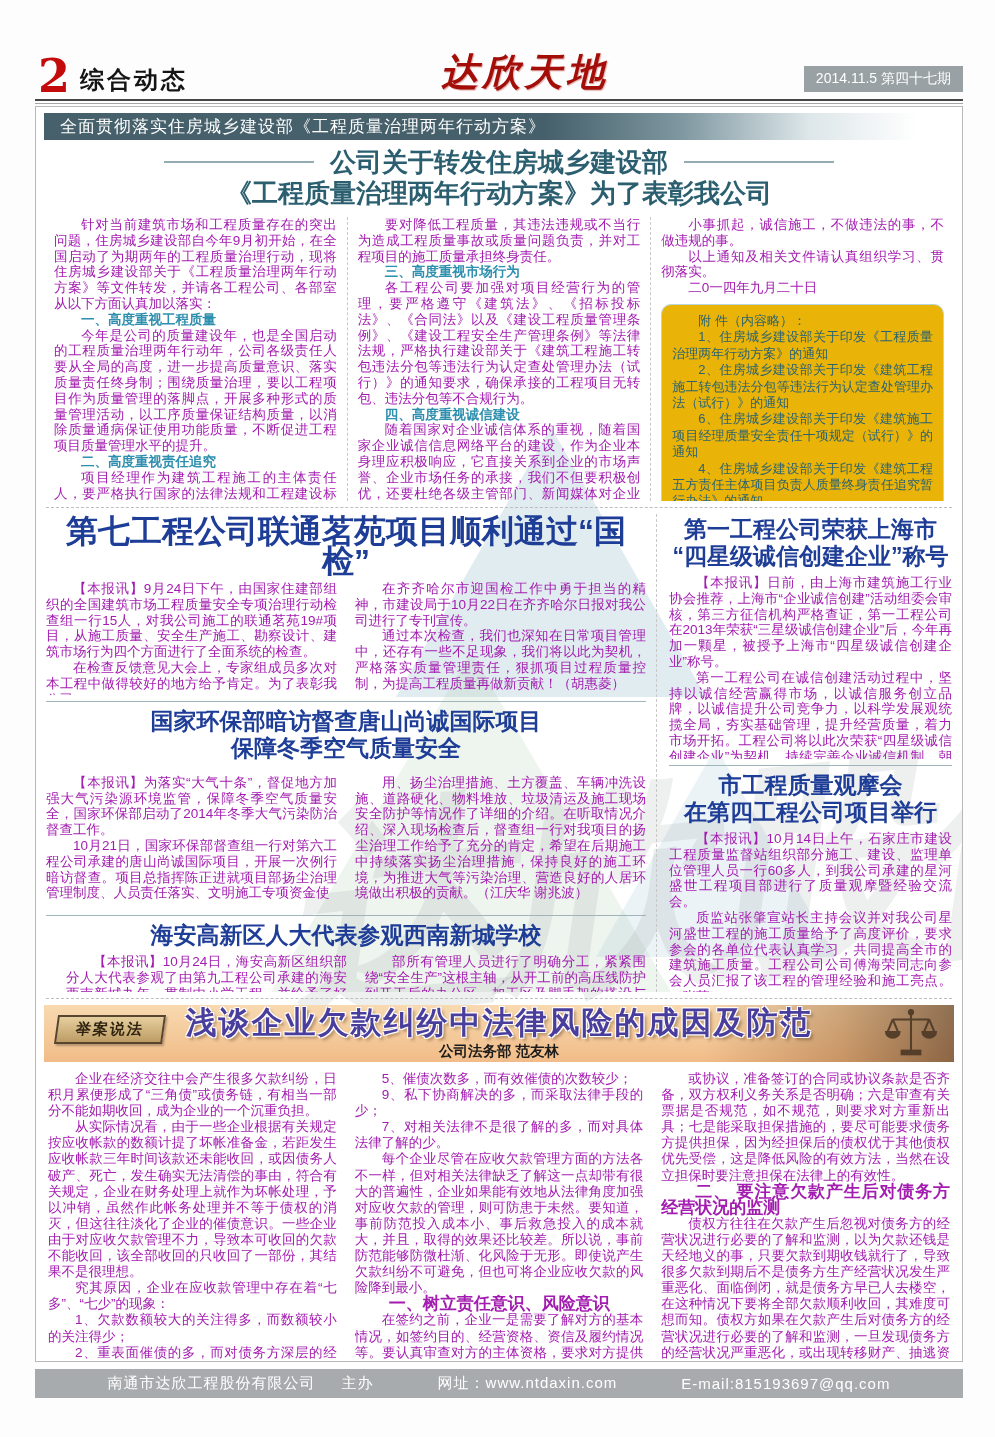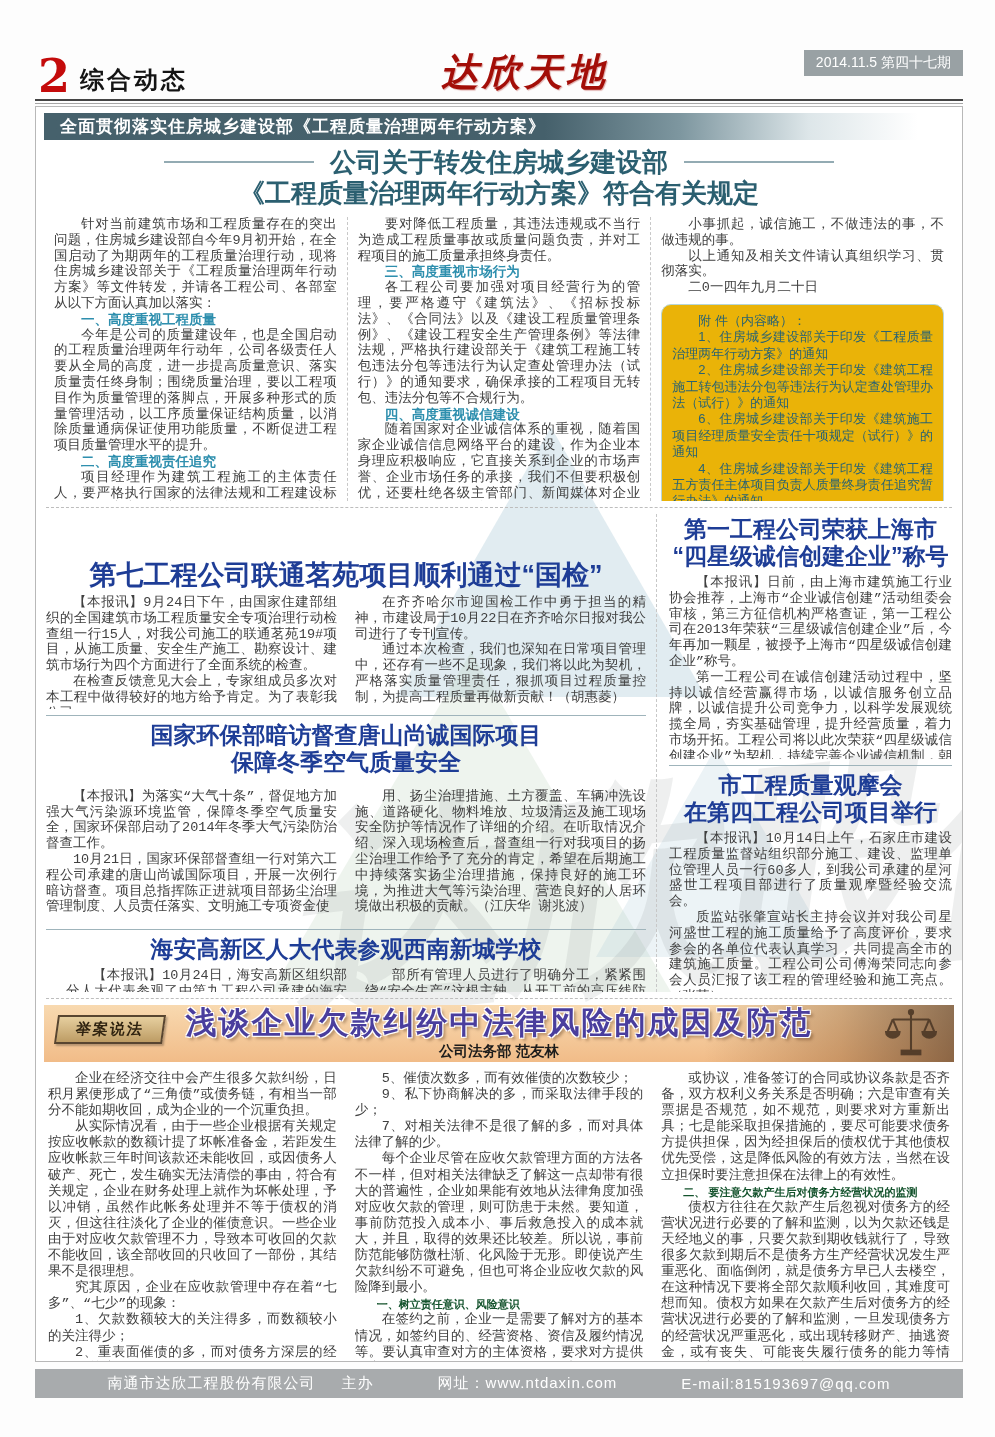--- a/index.html
+++ b/index.html
@@ -10,66 +10,66 @@
     font-family:"Liberation Sans", sans-serif; color:#1c1c1c;
   }
   
   .hdr { position:absolute; top:50px; left:38px; width:925px; height:48px; }
   .hdr-left { position:absolute; left:0; bottom:2px; display:flex; align-items:flex-end; }
   .pageno { color:#c40b0b; font-size:46px; font-weight:bold; line-height:0.85; font-family:"DejaVu Serif", serif; }
   .secname { font-size:24px; font-weight:bold; color:#141414; margin-left:10px; letter-spacing:3px; }
   .masthead { position:absolute; left:50%; transform:translateX(-50%); bottom:0;
     color:#a30e08; font-size:38px; font-weight:bold; font-style:italic;
     font-family:"DejaVu Serif", serif; letter-spacing:4px; text-shadow:1px 1px 1px rgba(163,14,8,.35);margin-left:24px; }
-  .issue { position:absolute; right:0; bottom:22px; background:#99a1a4; color:#fff; font-size:14px; padding:4px 12px; }
+  .issue { position:absolute; right:0; bottom:6px; background:#99a1a4; color:#fff; font-size:14px; padding:4px 12px; }
   .hdr-rule { position:absolute; top:99px; left:35px; width:928px; height:5px;
     border-top:2px solid #454545; border-bottom:1px solid #a6a6a6; }
   
   .frame { position:absolute; top:106px; left:35px; width:928px; height:1256px;
     border:1px solid #b8b8b8; background:#fff; overflow:hidden; }
   .wm { position:absolute; inset:0; z-index:0; overflow:hidden; }
   .wm-tri-blue { position:absolute; top:320px; left:360px; width:0; height:0;
     border-left:155px solid transparent; border-right:155px solid transparent;
     border-bottom:270px solid rgba(140,180,200,.26); }
   .wm-tri-green { position:absolute; top:545px; left:235px; width:0; height:0;
     border-left:200px solid transparent; border-right:200px solid transparent;
     border-bottom:340px solid rgba(168,200,168,.20); }
   .wm-tri-small { position:absolute; top:640px; left:560px; width:0; height:0;
     border-left:120px solid transparent; border-right:120px solid transparent;
     border-bottom:210px solid rgba(150,190,205,.18); }
   .wm-text { position:absolute; top:620px; left:245px; font-size:225px; font-weight:bold;
     color:rgba(120,128,132,.13); font-family:"DejaVu Serif", serif; font-style:italic;
     white-space:nowrap; transform:rotate(-6deg); letter-spacing:-16px; }
   .content { position:relative; z-index:1; padding:6px 8px 0; }
   
-  .banner { height:27px; line-height:27px; padding-left:16px; color:#fff; font-weight:bold;
+  .banner { height:27px; line-height:27px; padding-left:16px; color:#fff; font-weight:normal;
     font-size:17px; letter-spacing:1px;
     background:linear-gradient(90deg,#46616c 0%,#45606b 55%,#7e97a0 70%,#dde6e9 84%,#fff 96%); }
   
   .notice-title { text-align:center; color:#2b5f70; font-weight:bold; margin-top:7px; }
   .nt1 { font-size:26px; line-height:30px; display:flex; align-items:center; justify-content:center; gap:16px; }
   .nt1::before,.nt1::after { content:""; height:2px; background:#93abb3; flex:0 0 150px; }
   .nt2 { font-size:26px; line-height:32px; }
   .notice-cols { display:flex; margin-top:8px; height:284px; overflow:hidden; }
   .ncol { flex:1; padding:0 10px; overflow:hidden; }
   .ncol + .ncol { border-left:1px dashed #c8c8c8; }
-  p.body { font-size:13.5px; line-height:15.8px; text-align:justify; text-indent:2em; color:#404040;font-family:Liberation Mono, monospace; }
+  p.body { font-size:13.5px; line-height:15.8px; text-align:justify; text-indent:2em; color:#a21caf; }
   p.subhead { font-size:13.5px; line-height:15.8px; font-weight:bold; color:#2e8fae; text-indent:2em; }
   .noind { text-indent:0; }
   .date-line { text-align:right; text-indent:0; padding-right:10px; }
   .attach { background:#eab308; border:1px solid #b7d6d9; border-radius:10px; margin-top:8px; padding:8px 10px; }
   .attach p { font-size:13px; line-height:16.4px; text-align:justify; text-indent:2em; color:#2a6372; }
   .hr-dashed { border:none; border-top:1px dashed #bdbdbd; margin:6px 2px; }
   .hr-solid { border:none; border-top:1px solid #9fb4bb; margin:6px 0; }
   
   .mid { display:flex; height:478px; overflow:hidden; }
   .mid-left { width:612px; padding:2px 10px 0 2px; overflow:hidden; }
   .mid-right { flex:1; border-left:1px dashed #c8c8c8; padding:2px 2px 0 12px; overflow:hidden; }
   .art-title { text-align:center; font-weight:bold; color:#1e3d96; }
-  .t27 { font-size:27px; line-height:30px;margin-top:44px; }
+  .t27 { font-size:32px; line-height:30px; }
   .t23 { font-size:23px; line-height:27px; }
   .cols2 { display:flex; gap:18px; margin-top:5px; }
   .cols2 > div { flex:1; overflow:hidden; }
   .gj-text { height:114px; } .env-text { height:142px;align-items:center; } .ha-text { height:86px;margin-left:20px; }
   .sh-text { height:184px; overflow:hidden; margin-top:5px; }
   .gm-text { height:164px; overflow:hidden; margin-top:5px; }
   
   .legal-band { position:relative; height:57px; margin-top:2px; overflow:hidden;
     background:linear-gradient(180deg,#f8d9b0 0%,#f1bc88 100%); }
   .band-right { position:absolute; right:0; top:0; bottom:0; width:250px;
@@ -79,21 +79,21 @@
     color:#2f2310; font-weight:bold; font-size:15px; padding:3px 18px; letter-spacing:2px;
     transform:skewX(-8deg); box-shadow:2px 2px 2px rgba(0,0,0,.25); }
   .legal-title { position:relative; z-index:2; text-align:center; padding-top:1px;
     font-size:31px; line-height:34px; font-weight:bold; color:#4a3e9d; letter-spacing:2px;
     text-shadow:-1px -1px 0 #fff, 1px -1px 0 #fff, -1px 1px 0 #fff, 1px 1px 0 #fff, 3px 3px 3px rgba(60,30,0,.35); }
   .legal-byline { position:relative; z-index:2; text-align:center; font-size:14.5px; font-weight:bold; color:#1b1b1b; margin-top:2px; }
   .scales { position:absolute; right:16px; top:3px; z-index:2; opacity:.9; }
   .legal-cols { display:flex; gap:18px; padding:9px 4px 0; height:316px; overflow:hidden; }
   .lcol { flex:1; overflow:hidden; }
   .lcol p.body { line-height:16.1px; }
-  p.lh { font-size:11px; line-height:16.1px; font-weight:bold; color:#14532d; text-indent:2em; text-align:justify; }
+  p.lh { font-size:17px; line-height:16.1px; font-weight:bold; color:#a21caf; text-indent:2em; text-align:justify; }
   
   .footer { position:absolute; top:1369px; left:35px; width:928px; height:29px;
     background:#a8abad; color:#fff; font-size:15px; display:flex; align-items:center;
     justify-content:center; gap:64px; letter-spacing:1px; }
   .footer .grp { display:flex; gap:26px; }
 </style>
 </head>
 <body>
 
 <div class="page">
@@ -115,21 +115,21 @@
       <div class="wm-tri-small"></div>
       <div class="wm-text">达欣股份</div>
     </div>
 
     <div class="content">
 
       <div class="banner">全面贯彻落实住房城乡建设部《工程质量治理两年行动方案》</div>
 
       <div class="notice-title">
         <div class="nt1">公司关于转发住房城乡建设部</div>
-        <div class="nt2">《工程质量治理两年行动方案》符合有关规定</div>
+        <div class="nt2">《工程质量治理两年行动方案》为了表彰我公司</div>
       </div>
 
       <div class="notice-cols">
         <div class="ncol">
           <p class="body">针对当前建筑市场和工程质量存在的突出问题，住房城乡建设部自今年9月初开始，在全国启动了为期两年的工程质量治理行动，现将住房城乡建设部关于《工程质量治理两年行动方案》等文件转发，并请各工程公司、各部室从以下方面认真加以落实：</p>
           <p class="subhead">一、高度重视工程质量</p>
           <p class="body">今年是公司的质量建设年，也是全国启动的工程质量治理两年行动年，公司各级责任人要从全局的高度，进一步提高质量意识、落实质量责任终身制；围绕质量治理，要以工程项目作为质量管理的落脚点，开展多种形式的质量管理活动，以工序质量保证结构质量，以消除质量通病保证使用功能质量，不断促进工程项目质量管理水平的提升。</p>
           <p class="subhead">二、高度重视责任追究</p>
           <p class="body">项目经理作为建筑工程施工的主体责任人，要严格执行国家的法律法规和工程建设标准，严格遵守建设部《建筑施工项目经理质量安全责任十项规定》，</p>
         </div>

